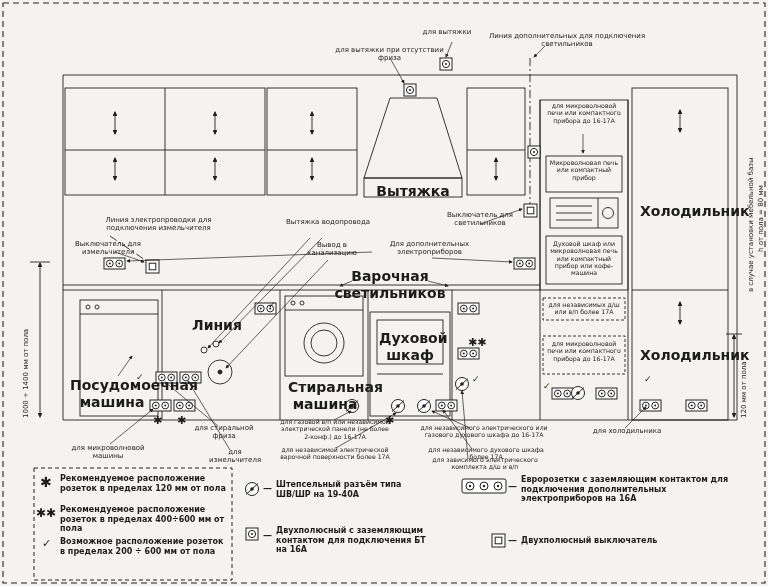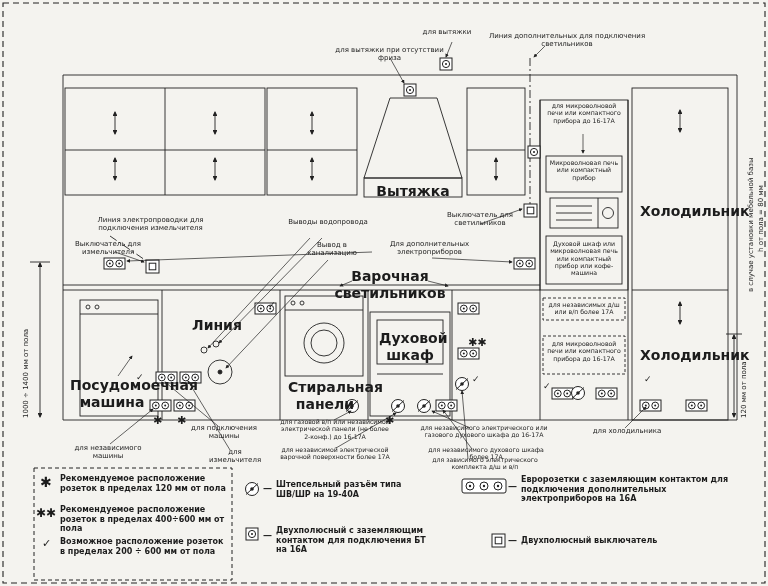--- a/index.html
+++ b/index.html
@@ -226,34 +226,34 @@
 </svg>
 
 <div class="lbl u" style="left:408px;top:28px;width:78px">для вытяжки</div>
 <div class="lbl u" style="left:332px;top:46px;width:115px">для вытяжки при отсутствии фриза</div>
 <div class="lbl u" style="left:487px;top:32px;width:160px">Линия дополнительных для подключения светильников</div>
 <div class="lbl big" style="left:366px;top:183px;width:94px">Вытяжка</div>
 <div class="lbl tiny u" style="left:543px;top:102px;width:82px">для микроволновой печи или компактного прибора до 16-17А</div>
 <div class="lbl tiny" style="left:547px;top:159px;width:74px">Микроволновая печь или компактный прибор</div>
 <div class="lbl big" style="left:640px;top:203px;width:80px">Холодильник</div>
 <div class="lbl tiny" style="left:548px;top:240px;width:72px">Духовой шкаф или микроволновая печь или компактный прибор или кофе-машина</div>
-<div class="lbl u" style="left:88px;top:216px;width:125px">Линия электропроводки для подключения измельчителя</div>
+<div class="lbl u" style="left:96px;top:216px;width:125px">Линия электропроводки для подключения измельчителя</div>
 <div class="lbl u" style="left:62px;top:240px;width:92px">Выключатель для измельчителя</div>
-<div class="lbl u" style="left:285px;top:218px;width:86px">Выводы водопровода</div>
+<div class="lbl u" style="left:285px;top:218px;width:86px">Вытяжка водопровода</div>
 <div class="lbl u" style="left:292px;top:241px;width:80px">Вывод в канализацию</div>
 <div class="lbl u" style="left:430px;top:211px;width:100px">Выключатель для светильников</div>
 <div class="lbl u" style="left:372px;top:240px;width:115px">Для дополнительных электроприборов</div>
 <div class="lbl big" style="left:322px;top:268px;width:136px">Варочная светильников</div>
 <div class="lbl big" style="left:70px;top:377px;width:84px">Посудомоечная машина</div>
 <div class="lbl big" style="left:192px;top:317px;width:44px">Линия</div>
-<div class="lbl big" style="left:288px;top:379px;width:74px">Стиральная панели</div>
+<div class="lbl big" style="left:288px;top:379px;width:74px">Стиральная машина</div>
 <div class="lbl big" style="left:379px;top:330px;width:62px">Духовой шкаф</div>
 <div class="lbl big" style="left:640px;top:347px;width:80px">Холодильник</div>
-<div class="lbl u" style="left:58px;top:444px;width:100px">для независимого машины</div>
-<div class="lbl u" style="left:190px;top:424px;width:68px">для подключения машины</div>
+<div class="lbl u" style="left:58px;top:444px;width:100px">для микроволновой машины</div>
+<div class="lbl u" style="left:190px;top:424px;width:68px">для стиральной фриза</div>
 <div class="lbl u" style="left:202px;top:448px;width:66px">для измельчителя</div>
 <div class="lbl tiny u" style="left:280px;top:418px;width:110px">для газовой в/п или независимой электрической панели (не более 2-конф.) до 16-17А</div>
 <div class="lbl tiny u" style="left:276px;top:446px;width:118px">для независимой электрической варочной поверхности более 17А</div>
 <div class="lbl tiny u" style="left:420px;top:424px;width:128px">для независимого электрического или газового духового шкафа до 16-17А</div>
 <div class="lbl tiny u" style="left:424px;top:446px;width:124px">для независимого духового шкафа более 17А</div>
 <div class="lbl tiny u" style="left:418px;top:456px;width:134px">для зависимого электрического комплекта д/ш и в/п</div>
 <div class="lbl u" style="left:590px;top:427px;width:74px">для холодильника</div>
 <div class="lbl tiny" style="left:545px;top:301px;width:78px">для независимых д/ш или в/п более 17А</div>
 <div class="lbl tiny" style="left:545px;top:340px;width:78px">для микроволновой печи или компактного прибора до 16-17А</div>
 

